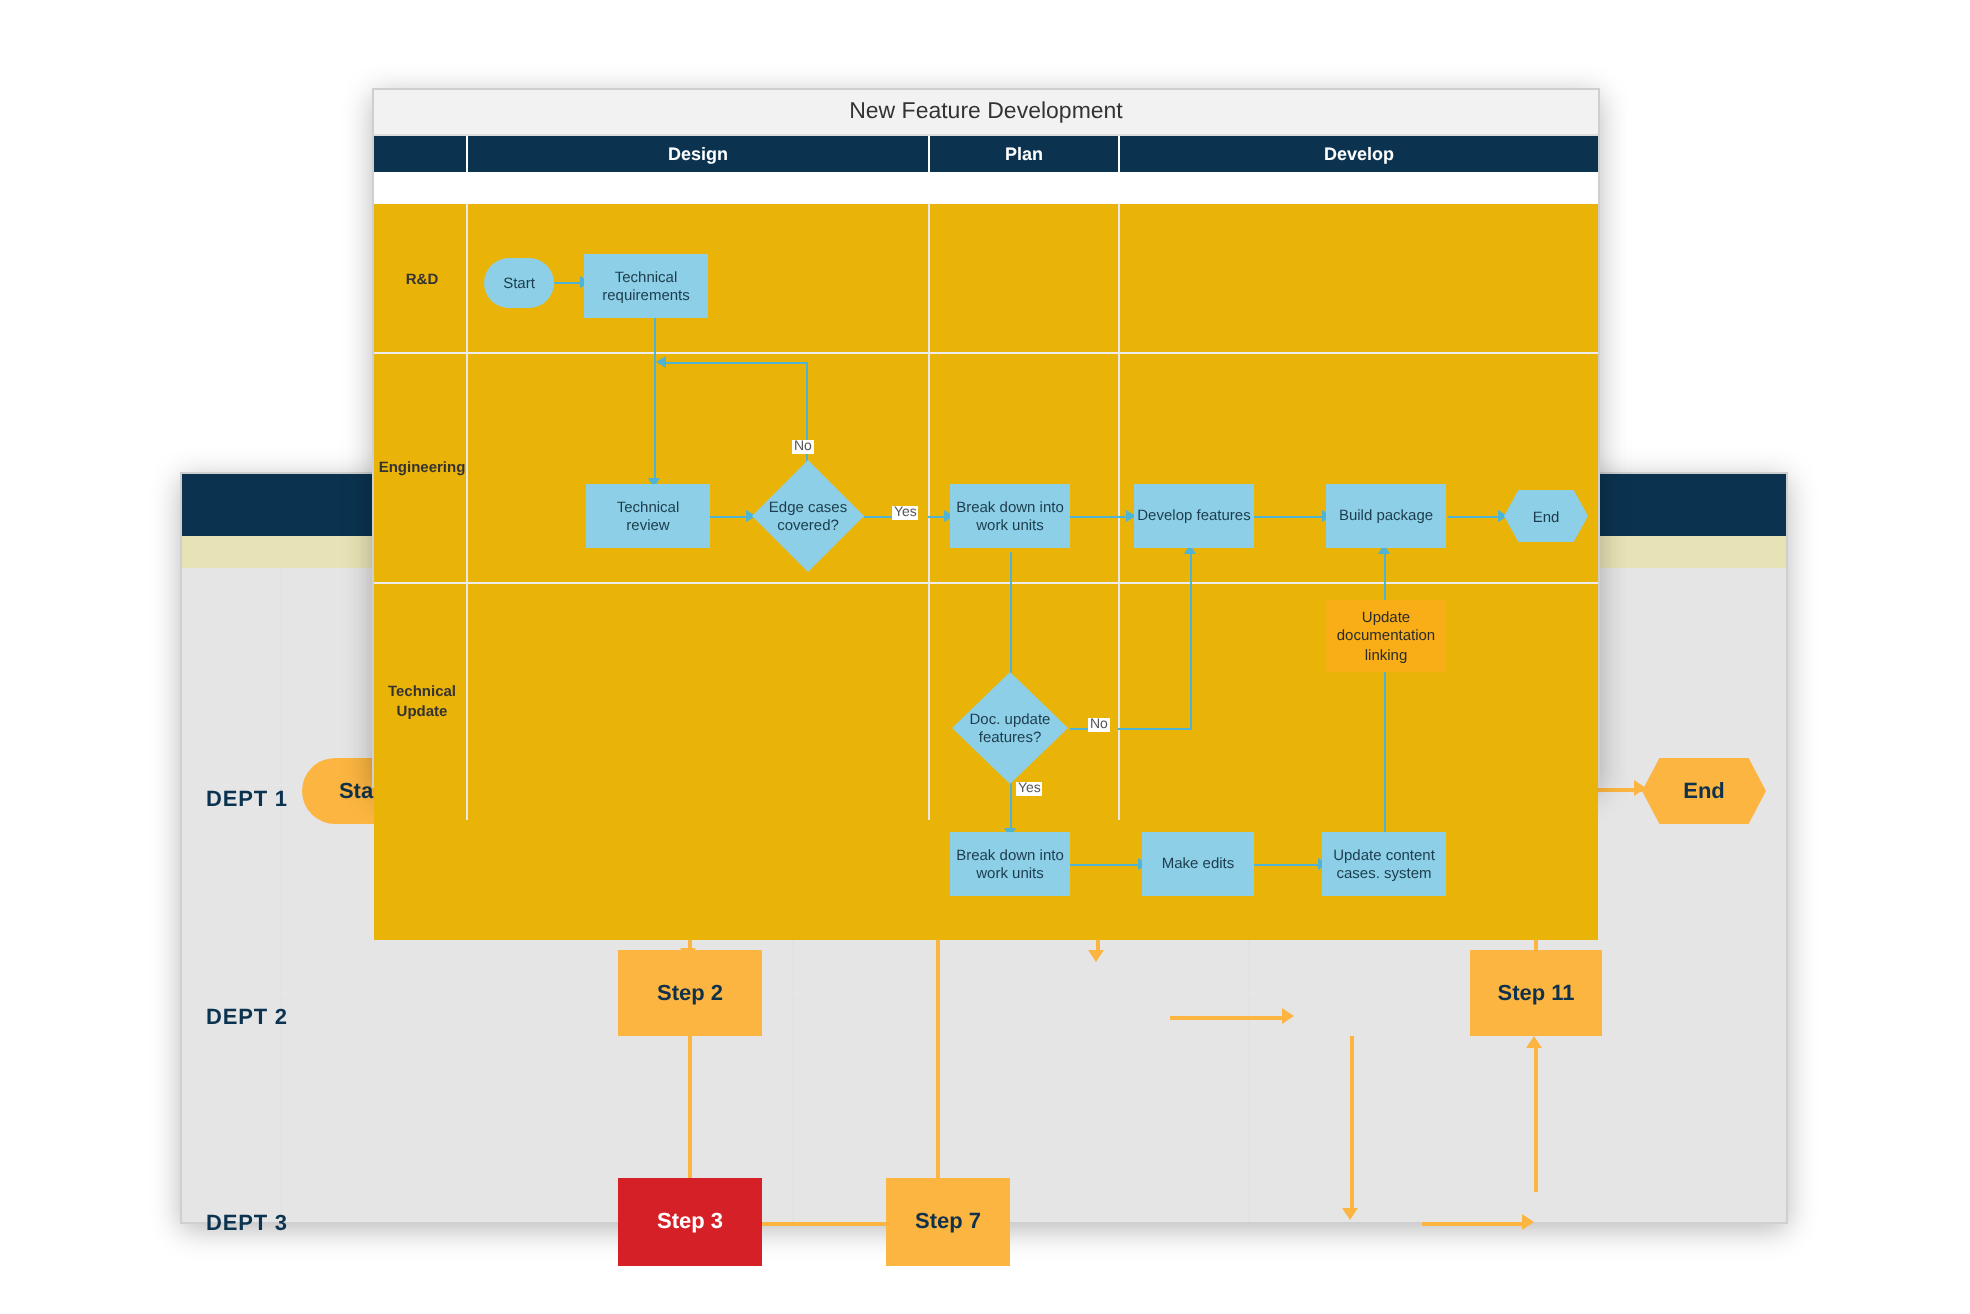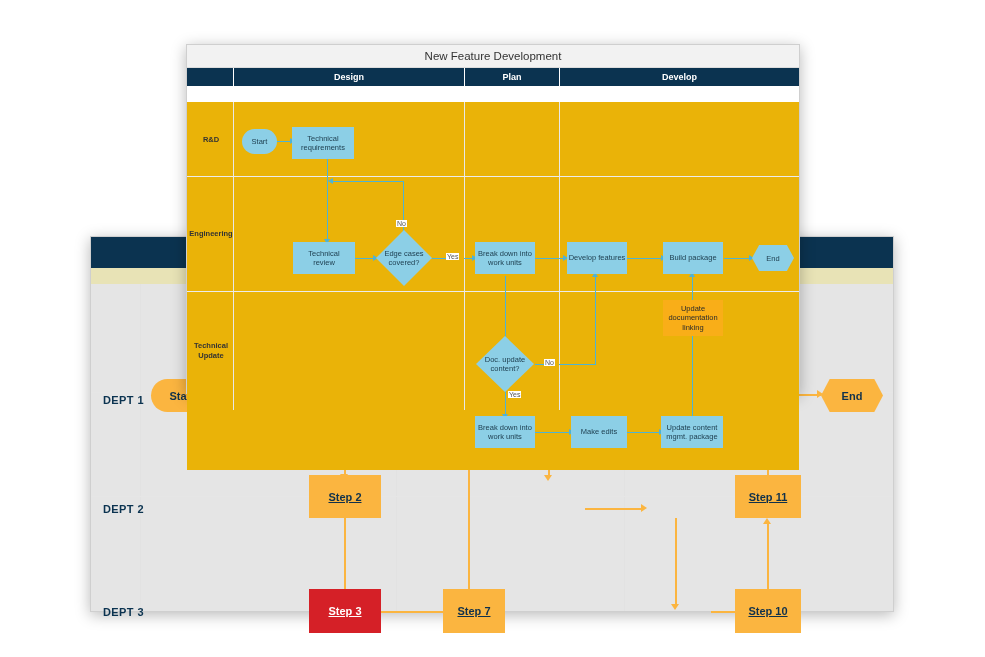--- a/index.html
+++ b/index.html
@@ -20,21 +20,21 @@
   #bg-header{position:absolute;left:0;top:0;width:100%;height:31px;background:#0b3350;}
   #bg-band{position:absolute;left:0;top:31px;width:100%;height:16px;background:#e8e3b6;}
   #bg-body{position:absolute;left:0;top:47px;width:100%;height:327px;background:#e5e5e5;}
   .bg-vline{position:absolute;top:0;width:1px;background:#e2e2e2;height:327px;}
   .bg-hline{position:absolute;left:0;width:100%;height:1px;background:#e6e6e6;}
   .bg-lane-label{position:absolute;font-size:11px;font-weight:bold;color:#0b3350;
     letter-spacing:.4px;}
 
   .obox{position:absolute;background:#fbb540;color:#10314b;font-size:11px;
     font-weight:bold;display:flex;align-items:center;justify-content:center;
-    text-align:center;box-sizing:border-box;text-decoration:underline;}
+    text-align:center;box-sizing:border-box;}
   .obox.red{background:#d52027;color:#ffffff;}
   .ohex{position:absolute;background:#fbb540;color:#10314b;font-size:11px;
     font-weight:bold;display:flex;align-items:center;justify-content:center;
     clip-path:polygon(14% 0,86% 0,100% 50%,86% 100%,14% 100%,0 50%);}
   .opill{position:absolute;background:#fbb540;color:#10314b;font-size:11px;
     font-weight:bold;display:flex;align-items:center;justify-content:center;
     border-radius:22px;}
 
   
   .ocon{position:absolute;background:#fbb540;}
@@ -148,23 +148,20 @@
         <span>Step 3</span>
       </div>
 
       <div class="obox" style="left:352px;top:305px;width:62px;height:44px;">
         <span>Step 7</span>
       </div>
 
 
 
 
-      <div class="obox" style="left:644px;top:305px;width:66px;height:44px;">
-        <span>Step 10</span>
-      </div>
 
       <div class="obox" style="left:644px;top:191px;width:66px;height:43px;">
         <span>Step 11</span>
       </div>
     </div>
   </div>
 
   <div class="panel" id="fg-panel">
 
     <div id="fg-head">
@@ -284,32 +281,32 @@
       </div>
 
       <div class="bbox orange" style="left:476px;top:198px;width:60px;height:36px;flex-direction:column;">
         <span>Update</span>
         <span>documentation</span>
         <span>linking</span>
       </div>
 
       <div class="bdia" style="left:289px;top:234px;width:58px;height:56px;flex-direction:column;">
         <span>Doc. update</span>
-        <span>content?</span>
+        <span>features?</span>
       </div>
 
       <div class="bbox" style="left:288px;top:314px;width:60px;height:32px;flex-direction:column;">
         <span>Break down into</span>
         <span>work units</span>
       </div>
 
       <div class="bbox" style="left:384px;top:314px;width:56px;height:32px;">
         <span>Make edits</span>
       </div>
 
       <div class="bbox" style="left:474px;top:314px;width:62px;height:32px;flex-direction:column;">
         <span>Update content</span>
-        <span>mgmt. package</span>
+        <span>cases. system</span>
       </div>
     </div>
   </div>
 
 </div>
 
 </body></html>

